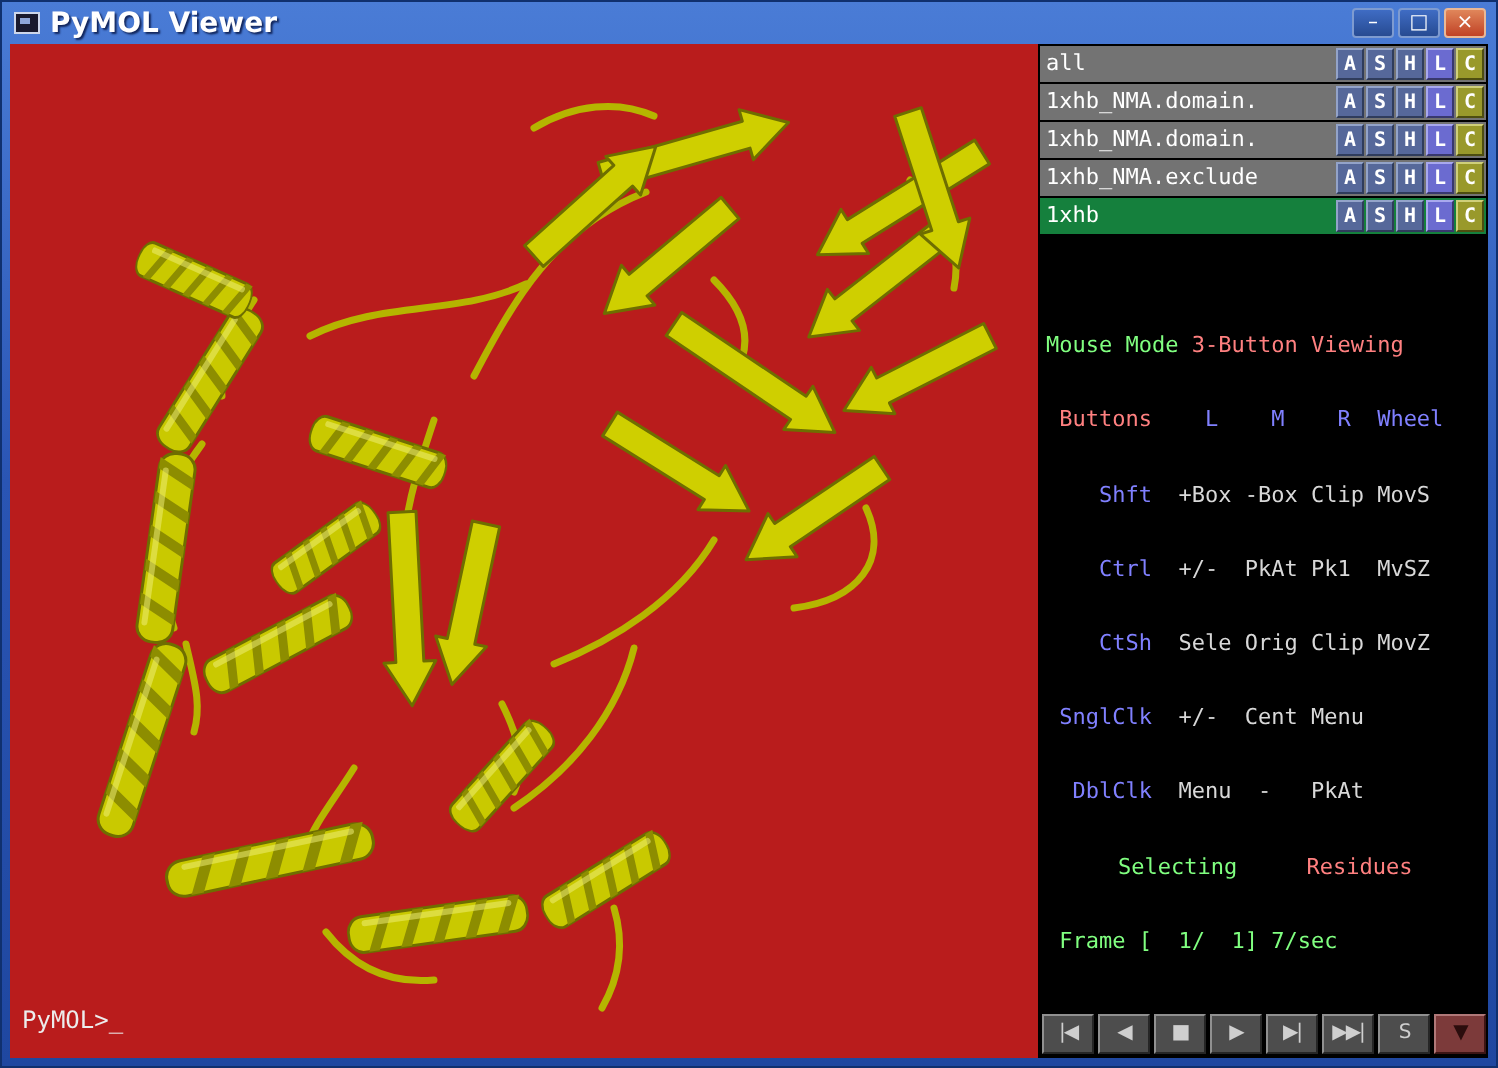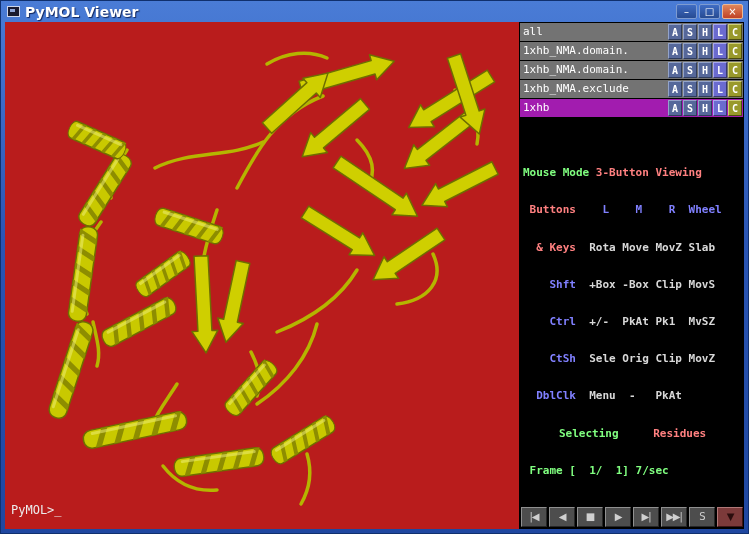--- a/index.html
+++ b/index.html
@@ -26,32 +26,32 @@
   .client {position:absolute; left:4px; right:4px; top:21px; bottom:4px; background:#000;}
 
   .viewport {position:absolute; left:0; top:0; width:514px; bottom:0; background:#b91c1c; overflow:hidden;}
   .prompt {position:absolute; left:6px; bottom:12px; color:#ececec; font:12px "DejaVu Sans Mono", monospace;}
 
   .rightpanel {position:absolute; right:0; top:0; width:224px; bottom:0; background:#000;}
 
   
   .objlist {position:absolute; top:1px; left:0; right:1px;}
   .objrow {display:flex; align-items:center; height:18px; margin-bottom:1px; background:#737373;}
-  .objrow.selected {background:#a21caf;}
+  .objrow.selected {background:#15803d;}
   .objlabel {flex:1; color:#fff; font:11px/18px "DejaVu Sans Mono", monospace; padding-left:3px; white-space:nowrap; overflow:hidden;}
   .pbtn {width:14px; height:16px; margin:1px 1px 1px 0; text-align:center;
          font:bold 10px/15px "DejaVu Sans Mono", monospace; color:#fff; border:1px solid; cursor:default;}
   .pbtn-a,.pbtn-s,.pbtn-h {background:#56689a; border-color:#93a3c9 #2f3c5c #2f3c5c #93a3c9;}
   .pbtn-l {background:#6b6bd0; border-color:#a8a8ee #38386e #38386e #a8a8ee;}
   .pbtn-c {background:#99992b; border-color:#cfcf7a #4d4d10 #4d4d10 #cfcf7a;}
 
   
   .mousepanel {position:absolute; left:3px; right:0; bottom:27px;
                font:11px/12.4px "DejaVu Sans Mono", monospace; white-space:pre;}
-  .mline {height:12.4px; white-space:pre;font-weight:bold;}
+  .mline {height:12.4px; white-space:pre;}
 
   
   .playbar {position:absolute; left:1px; right:1px; bottom:2px; height:20px; display:flex; gap:2px;}
   .vbtn {flex:1; background:#4d4d4d; border:1px solid; border-color:#909090 #262626 #262626 #909090;
          color:#cfcfcf; font:10px/17px "DejaVu Sans", sans-serif; text-align:center; letter-spacing:-1px;
          overflow:hidden; cursor:default;}
   .vbtn.menu {background:#7c3a3a; color:#2b0d0d; border-color:#b07878 #3c1414 #3c1414 #b07878;}
 </style>
 </head>
 <body>
@@ -184,24 +184,24 @@
           <span class="pbtn pbtn-h">H</span>
           <span class="pbtn pbtn-l">L</span>
           <span class="pbtn pbtn-c">C</span>
         </div>
 
       </div>
 
       <div class="mousepanel">
         <div class="mline"><span style="color: rgb(128, 255, 128);">Mouse Mode </span><span style="color: rgb(255, 128, 128);">3-Button Viewing</span></div>
         <div class="mline"><span style="color: rgb(255, 128, 128);"> Buttons</span><span style="color: rgb(128, 128, 255);">    L    M    R  Wheel</span></div>
-        <div class="mline"><span style="color: rgb(255, 128, 128);">  &amp; Keys</span><span style="color: rgb(216, 216, 216);">  Rota Move MovZ Slab</span></div>
         <div class="mline"><span style="color: rgb(128, 128, 255);">    Shft</span><span style="color: rgb(216, 216, 216);">  +Box -Box Clip MovS</span></div>
         <div class="mline"><span style="color: rgb(128, 128, 255);">    Ctrl</span><span style="color: rgb(216, 216, 216);">  +/-  PkAt Pk1  MvSZ</span></div>
         <div class="mline"><span style="color: rgb(128, 128, 255);">    CtSh</span><span style="color: rgb(216, 216, 216);">  Sele Orig Clip MovZ</span></div>
+        <div class="mline"><span style="color: rgb(128, 128, 255);"> SnglClk</span><span style="color: rgb(216, 216, 216);">  +/-  Cent Menu</span></div>
         <div class="mline"><span style="color: rgb(128, 128, 255);">  DblClk</span><span style="color: rgb(216, 216, 216);">  Menu  -   PkAt</span></div>
         <div class="mline"><span style="color: rgb(128, 255, 128); margin-left: 36px;">Selecting </span><span style="color: rgb(255, 128, 128); margin-left: 28px;">Residues</span></div>
         <div class="mline"><span style="color: rgb(128, 255, 128); text-align: center;"> Frame [  1/  1] 7/sec</span><span style="color: rgb(128, 255, 128);"></span></div>
       </div>
 
       <div class="playbar">
         <span class="vbtn">|◀</span>
         <span class="vbtn">◀</span>
         <span class="vbtn">■</span>
         <span class="vbtn">▶</span>

